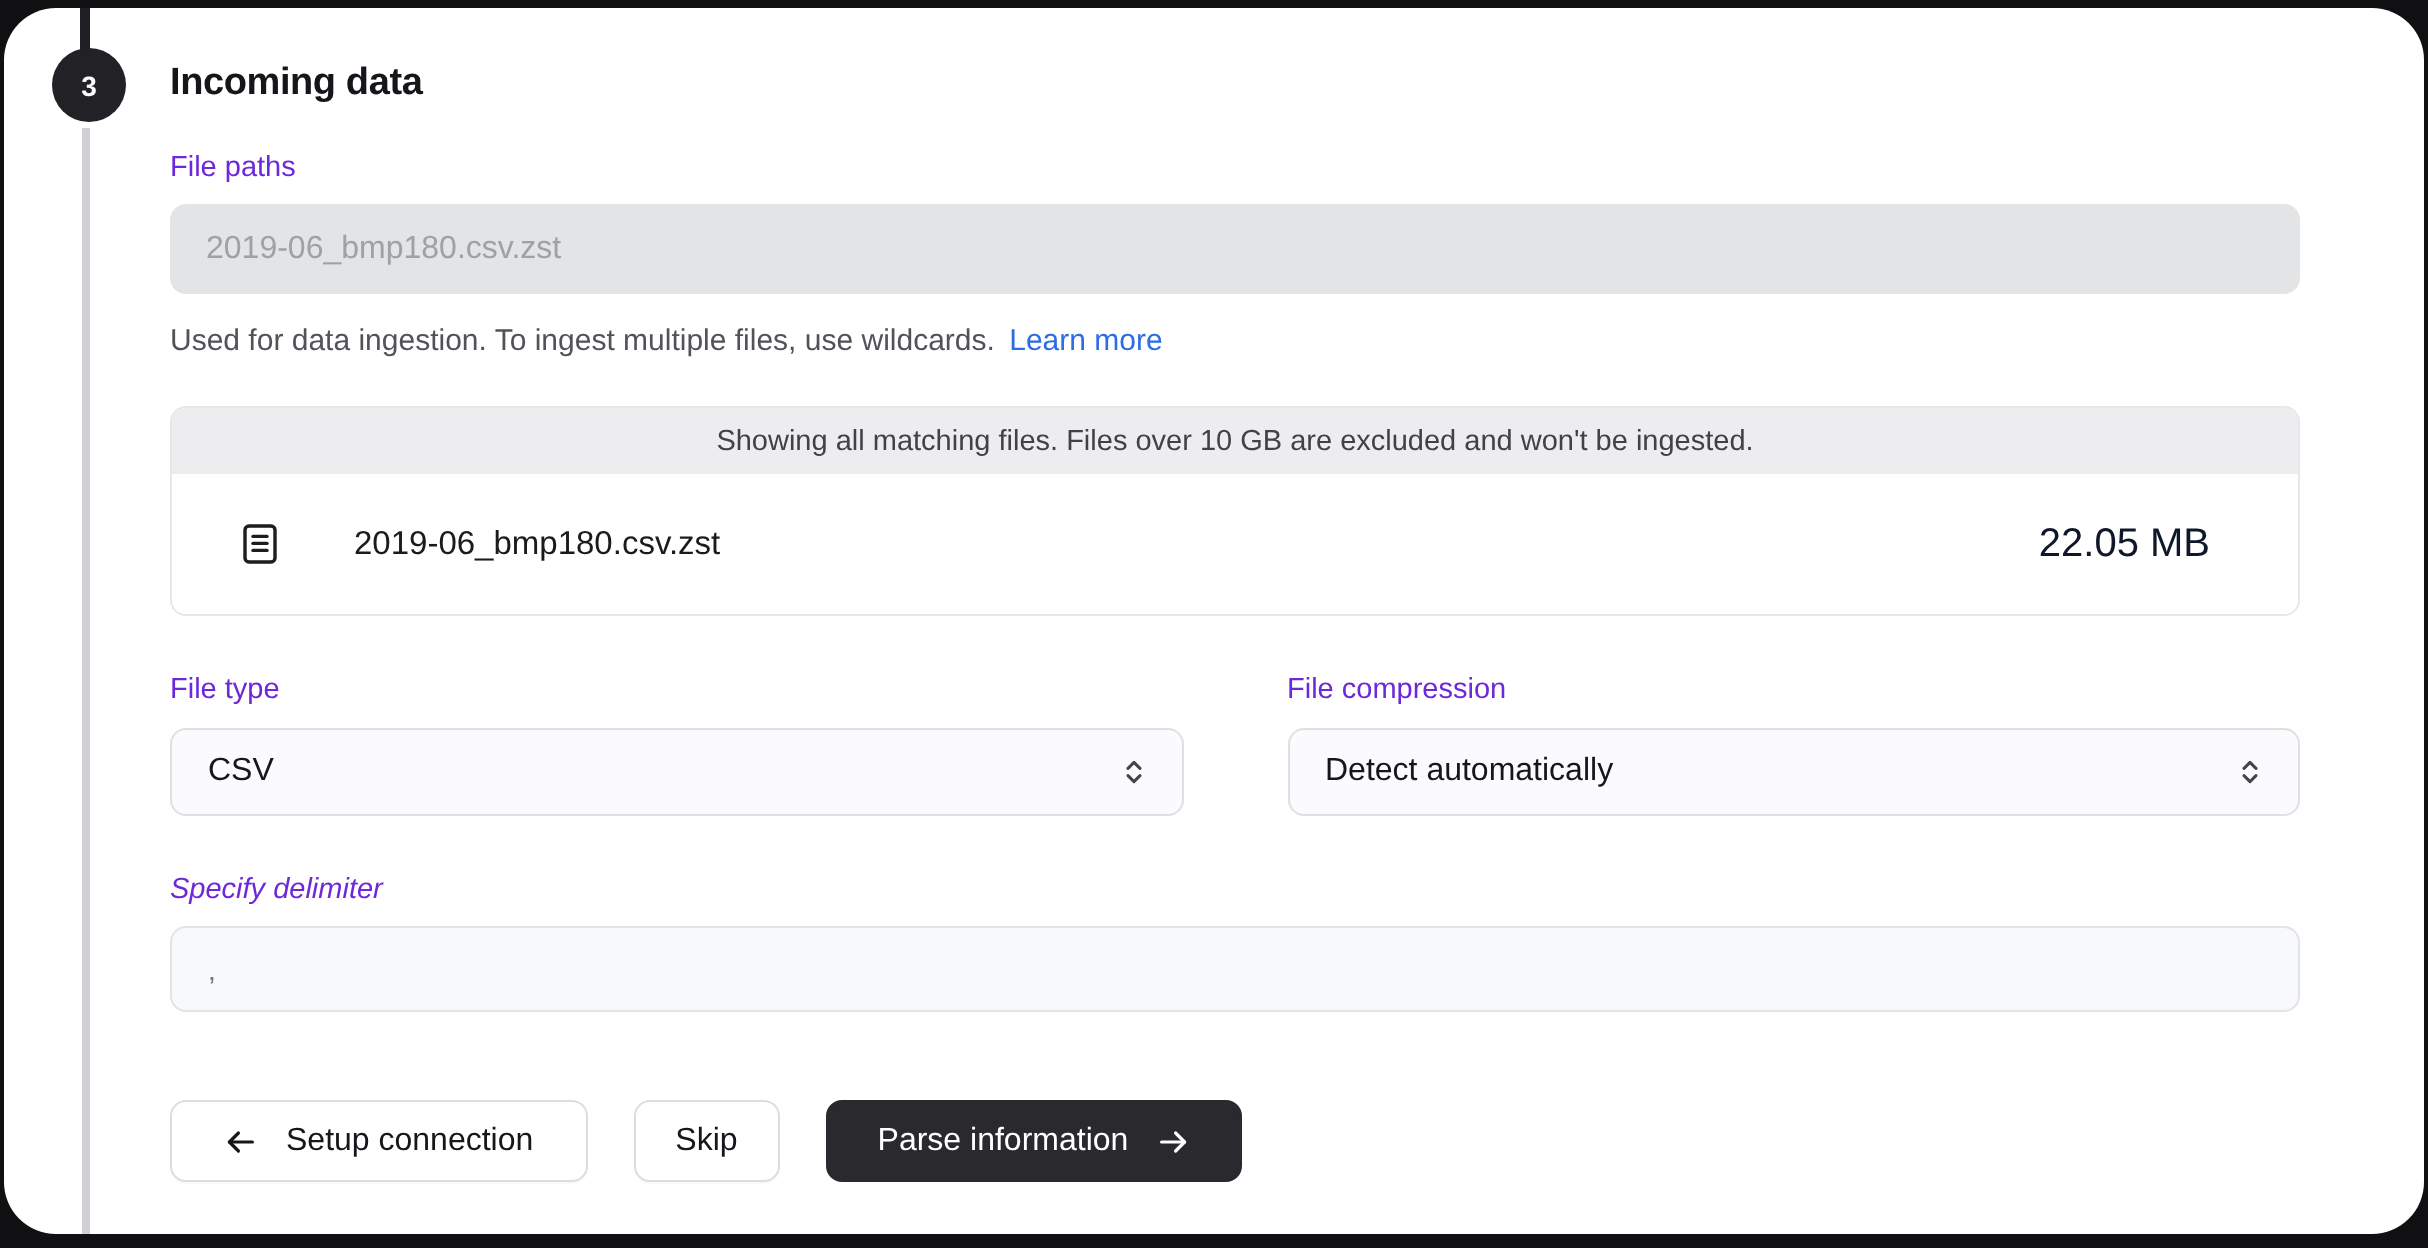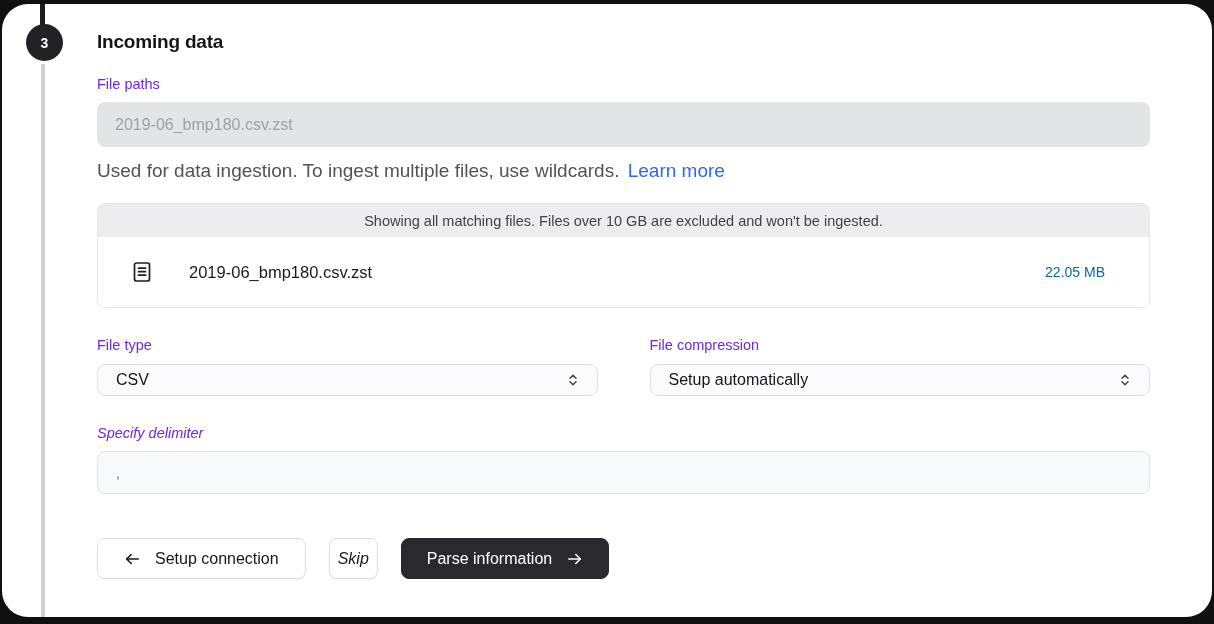--- a/index.html
+++ b/index.html
@@ -28,42 +28,42 @@
     background: #222226; color: #ffffff;
     font-size: 14px; font-weight: 700;
     display: flex; align-items: center; justify-content: center;
   }
   .timeline-bottom {
     position: absolute; left: 39px; top: 60px; bottom: 0; width: 4px;
     background: #d1d1d5;
   }
   
   .content {
-    position: absolute; left: 83px; right: 62px; top: 0; margin-left: 12px;
+    position: absolute; left: 83px; right: 62px; top: 0;
   }
   h1.section-title {
     margin-top: 26px;
     font-size: 19px; font-weight: 700; color: #16161a;
     letter-spacing: -0.2px; line-height: 24px;
   }
   .field-label {
     display: block;
     margin-top: 20px; margin-bottom: 8px;
     font-size: 14.5px; color: #6d28d9; line-height: 20px;
   }
   .input-disabled {
     width: 100%; height: 45px;
     background: #e3e4e6; border: none; border-radius: 8px;
     padding: 0 18px;
     font-family: inherit; font-size: 16px; color: #9fa0a8;
     outline: none;
   }
   .helper {
     margin-top: 14px;
-    font-size: 19px; color: #52525b; line-height: 20px;
+    font-size: 15px; color: #52525b; line-height: 20px;
   }
   .helper a {
     color: #2c6ce5; text-decoration: none; margin-left: 3px; cursor: pointer;
   }
   
   .files-table {
     margin-top: 22px;
     border: 1px solid #e7e7ea; border-radius: 8px;
     overflow: hidden;
   }
@@ -72,29 +72,29 @@
     display: flex; align-items: center; justify-content: center;
     font-size: 14.5px; color: #41414a;
   }
   .table-row {
     height: 70px; background: #ffffff;
     display: flex; align-items: center;
     padding: 0 24px;
   }
   .file-icon { display: inline-flex; margin-left: 8px; }
   .file-name { margin-left: 35px; font-size: 16.5px; color: #1a1a1f; }
-  .file-size { margin-left: auto; margin-right: 20px; font-size: 14px; color: #0369a1; }
+  .file-size { margin-left: auto; margin-right: 20px; font-size: 20px; color: #0f172a; }
   
   .two-col {
     margin-top: 27px;
     display: grid; grid-template-columns: 1fr 1fr; column-gap: 52px;
   }
   .two-col .field-label { margin-top: 0; margin-bottom: 9px; }
   .select {
-    height: 32px;
+    height: 44px;
     background: #fbfbfd; border: 1px solid #dfe0e5; border-radius: 8px;
     display: flex; align-items: center;
     padding: 0 16px 0 18px;
     font-size: 16px; color: #17171b;
     cursor: pointer;
   }
   .select .chevrons { margin-left: auto; display: inline-flex; }
   
   .input-light {
     width: 100%; height: 43px;
@@ -117,21 +117,21 @@
   }
   .btn.secondary {
     background: #ffffff; border: 1px solid #dcdde2; color: #17171b;
     box-shadow: 0 1px 1px rgba(0,0,0,0.03);
   }
   .btn.primary {
     background: #2a2a2e; border: 1px solid #2a2a2e; color: #ffffff;
   }
   .btn-back { padding: 16px 26px; margin-right: 23px; }
   .btn-back .icon-gap { margin-right: 14px; display: inline-flex; }
-  .btn-skip { padding: 0 8px; margin-right: 23px; font-style: italic; }
+  .btn-skip { padding: 0 20px; margin-right: 23px; }
   .btn-primary-pad { padding: 16px 25px; }
   .btn-primary-pad .icon-gap-r { margin-left: 14px; display: inline-flex; }
   svg { display: block; }
 </style>
 </head>
 <body>
 
 <div class="card">
 
   <div class="timeline-top"></div>
@@ -177,21 +177,21 @@
             <svg width="16" height="16" viewBox="0 0 16 16" fill="none" stroke="#44444d" stroke-width="1.5" stroke-linecap="round" stroke-linejoin="round">
               <path d="M5 6.2 8 3.2 11 6.2"></path>
               <path d="M5 9.8 8 12.8 11 9.8"></path>
             </svg>
           </span>
         </div>
       </div>
       <div>
         <label class="field-label">File compression</label>
         <div class="select">
-          <span>Setup automatically</span>
+          <span>Detect automatically</span>
           <span class="chevrons">
             <svg width="16" height="16" viewBox="0 0 16 16" fill="none" stroke="#44444d" stroke-width="1.5" stroke-linecap="round" stroke-linejoin="round">
               <path d="M5 6.2 8 3.2 11 6.2"></path>
               <path d="M5 9.8 8 12.8 11 9.8"></path>
             </svg>
           </span>
         </div>
       </div>
     </div>
 

